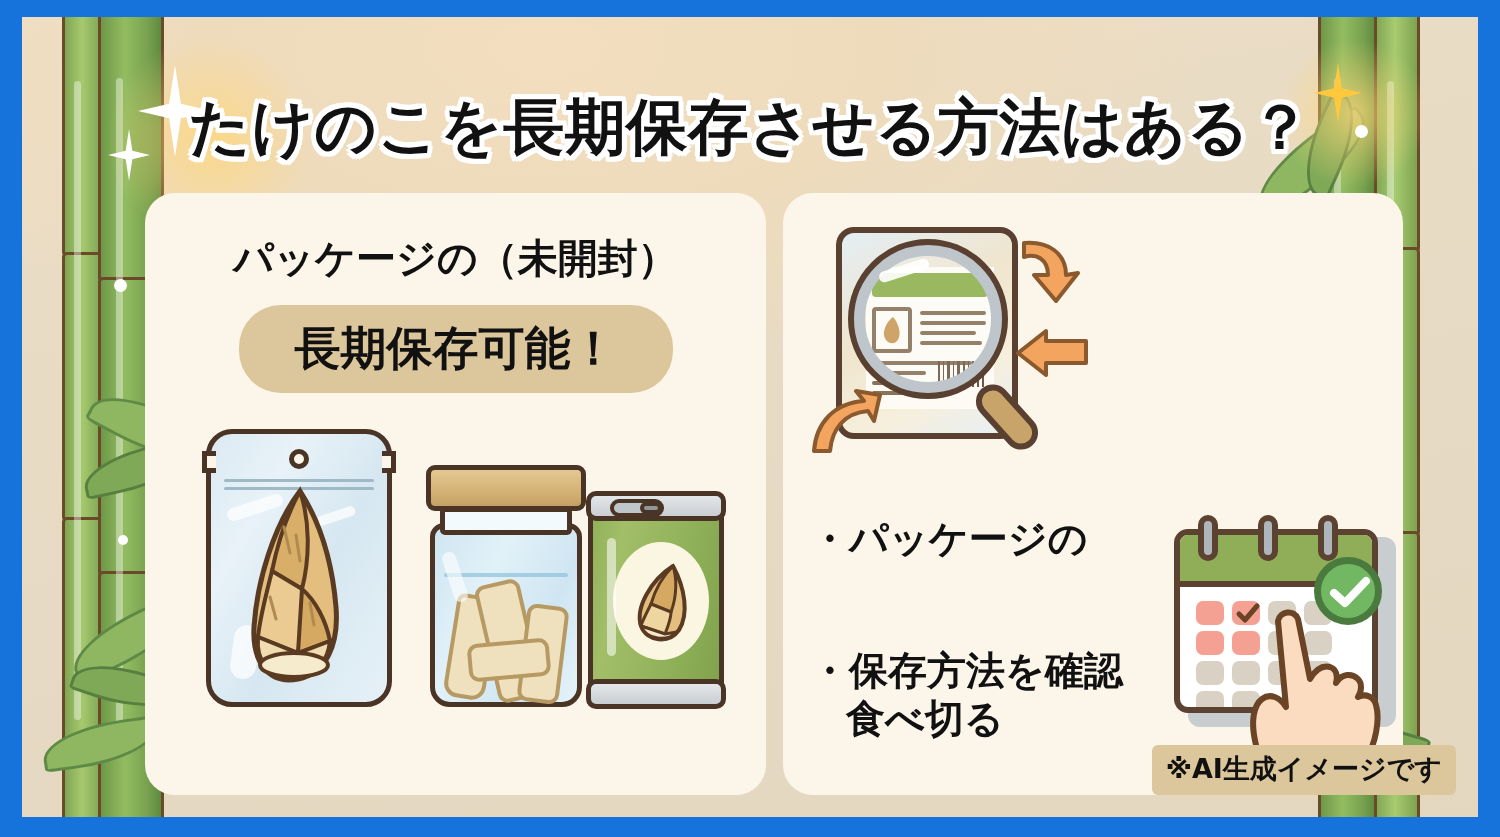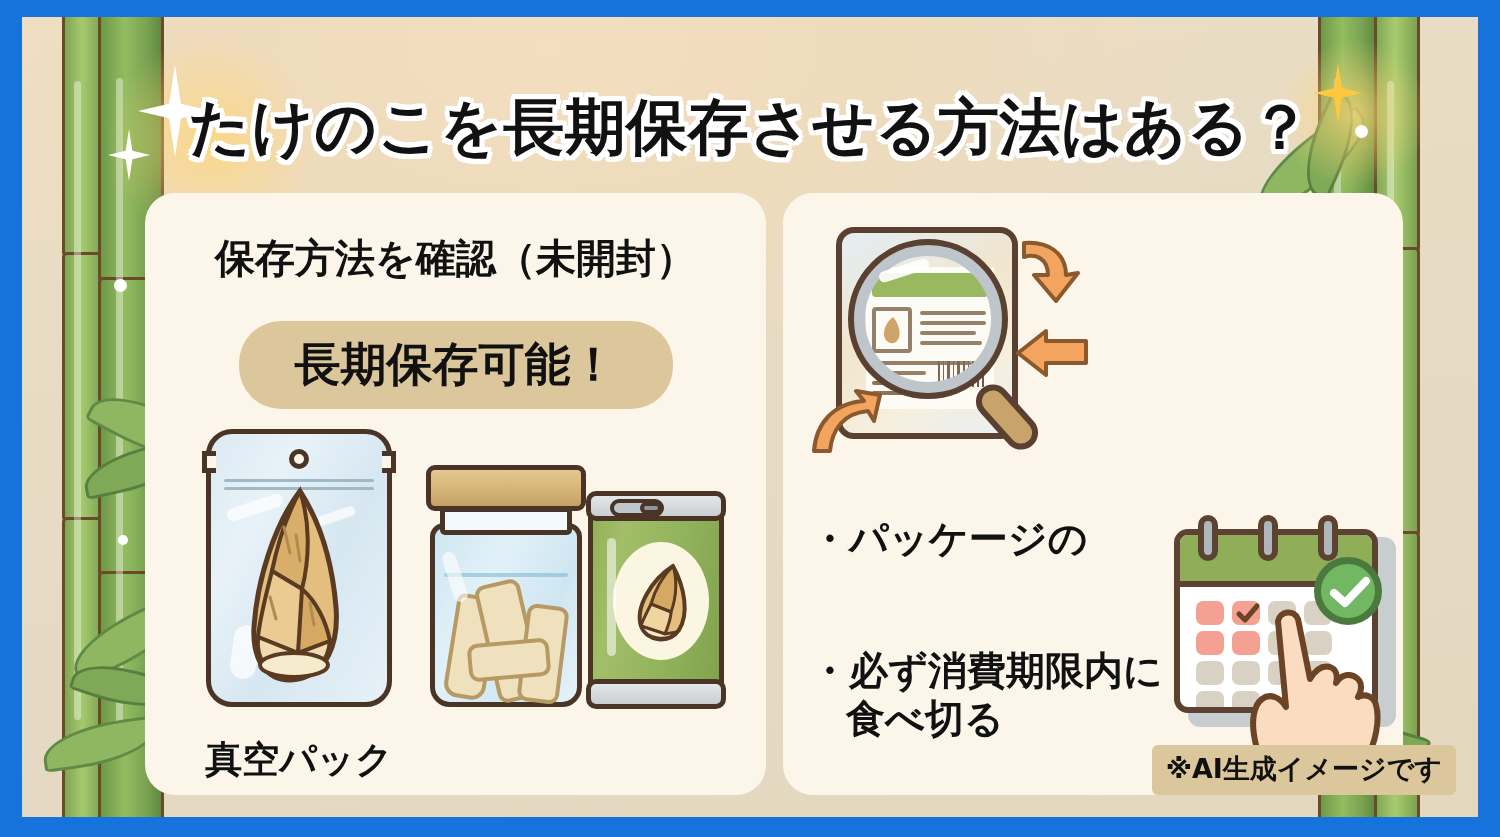--- a/index.html
+++ b/index.html
@@ -52,21 +52,21 @@
 
   .lead{
     position:absolute;top:214px;left:123px;width:621px;text-align:center;
     font-size:40px;font-weight:700;color:#111;white-space:nowrap;
   }
   .badge{
     position:absolute;top:288px;left:50%;transform:translateX(-50%);
     background:#DCC69B;border-radius:42px;padding:13px 56px;
     font-size:46px;font-weight:700;color:#111;white-space:nowrap;
   }
-  .badge-wrap{position:absolute;left:123px;top:16px;width:621px;height:1px;}
+  .badge-wrap{position:absolute;left:123px;top:0;width:621px;height:1px;}
 
   .prodlabel{position:absolute;font-size:37px;font-weight:700;color:#111;white-space:nowrap;text-align:center;}
 
   
   .bullet{position:absolute;font-size:39px;font-weight:700;color:#111;line-height:1.24;}
 
   
   .note{
     position:absolute;right:22px;bottom:22px;
     background:#DCC69B;border-radius:6px;padding:6px 14px 8px 14px;
@@ -193,21 +193,21 @@
     <div class="dot" style="left:1333px;top:108px;width:13px;height:13px;"></div>
     <div class="dot" style="left:1253px;top:474px;width:11px;height:11px;"></div>
 
     <div class="spark gold" style="left:632px;top:384px;width:34px;height:42px;"></div>
     <div class="spark gold" style="left:662px;top:396px;width:22px;height:28px;"></div>
 
     <div class="title">たけのこを長期保存させる方法はある？</div>
 
     <div class="card card-left"></div>
 
-    <div class="lead">保存方法を確認（未開封）</div>
+    <div class="lead">パッケージの（未開封）</div>
 
     <div class="badge-wrap">
       <div class="badge">長期保存可能！</div>
     </div>
 
     <div class="pack" style="left:184px;top:412px;width:186px;height:278px;">
       <div class="pack-body"></div>
       <div class="pack-notchL" style="left:-4px;top:22px;border-right:none;border-radius:0 0 0 0;"></div>
       <div class="pack-notchR" style="right:-4px;top:22px;border-left:none;"></div>
       <div class="packhole" style="left:50%;top:20px;margin-left:-10px;"></div>
@@ -220,21 +220,20 @@
       <svg class="shoot" style="left:34px;top:56px;" width="118" height="206" viewBox="0 0 118 206">
         <path d="M60 6 C78 34 92 74 96 122 C99 160 86 188 58 194 C28 200 12 176 14 142 C17 96 34 40 60 6 Z" fill="#E3BE7E" stroke="#5A3B22" stroke-width="5" stroke-linejoin="round"></path>
         <path d="M60 6 C48 28 38 56 32 86 L62 104 C70 72 70 36 60 6 Z" fill="#D9AE68" stroke="#5A3B22" stroke-width="4"></path>
         <path d="M32 86 C26 110 20 132 18 152 L58 168 C62 142 64 122 62 104 Z" fill="#EBCB92" stroke="#5A3B22" stroke-width="4"></path>
         <path d="M62 104 C76 116 86 136 90 156 L58 168 Z" fill="#D5A962" stroke="#5A3B22" stroke-width="4"></path>
         <path d="M18 152 C16 176 28 192 54 192 C76 192 88 176 90 156 L58 168 Z" fill="#F0DCB0" stroke="#5A3B22" stroke-width="4"></path>
         <ellipse cx="54" cy="180" rx="34" ry="12" fill="#F6ECCD" stroke="#5A3B22" stroke-width="4"></ellipse>
         <path d="M44 42 L50 68 M56 50 L60 76 M30 112 L36 134 M70 118 L74 140" stroke="#B08A4E" stroke-width="3" fill="none" stroke-linecap="round"></path>
       </svg>
     </div>
-    <div class="prodlabel" style="left:170px;top:718px;width:214px;">真空パック</div>
 
     <div class="jar" style="left:408px;top:448px;width:152px;height:242px;">
       <div class="jar-glass" style="top:58px;"></div>
       <div class="jar-neck" style="left:10px;right:10px;top:42px;height:28px;"></div>
       <div class="jar-lid"></div>
       <div class="waterline" style="left:14px;right:14px;top:108px;"></div>
       <div class="slice" style="left:20px;top:130px;width:34px;height:96px;transform:rotate(9deg);border-radius:8px 8px 14px 14px;"></div>
       <div class="slice" style="left:56px;top:116px;width:38px;height:112px;transform:rotate(-13deg);"></div>
       <div class="slice" style="left:92px;top:140px;width:34px;height:90px;transform:rotate(7deg);"></div>
       <div class="slice" style="left:38px;top:176px;width:74px;height:30px;transform:rotate(-5deg);"></div>
@@ -303,21 +302,21 @@
         <path d="M6 66 C8 38 26 18 56 16 L48 6 L72 10 L66 36 L60 26 C36 28 24 44 22 66 Z" fill="#F3A45E" stroke="#8A5A2E" stroke-width="4" stroke-linejoin="round"></path>
       </svg>
     </div>
 
 
     <div class="bullet" style="left:788px;top:498px;">
       <span>・</span><span>パッケージの</span><br>
     </div>
 
     <div class="bullet" style="left:788px;top:630px;">
-      <span>・</span><span>必ず消費期限内に</span><br>
+      <span>・</span><span>保存方法を確認</span><br>
       <span style="padding-left:36px;display:inline-block">食べ切る</span>
     </div>
 
     <div class="cal" style="left:1152px;top:498px;width:222px;height:206px;">
       <div class="calshadow" style="left:14px;top:22px;width:208px;height:190px;"></div>
       <div class="cal-body" style="left:0;top:14px;width:204px;height:184px;">
         <div class="cal-head"></div>
         <div class="cell" style="left:16px;top:66px;width:28px;height:24px;background:#F4A193;"></div>
         <div class="cell pink" style="left:52px;top:66px;width:28px;height:24px;"></div>
         <div class="cell" style="left:88px;top:66px;width:28px;height:24px;"></div>

